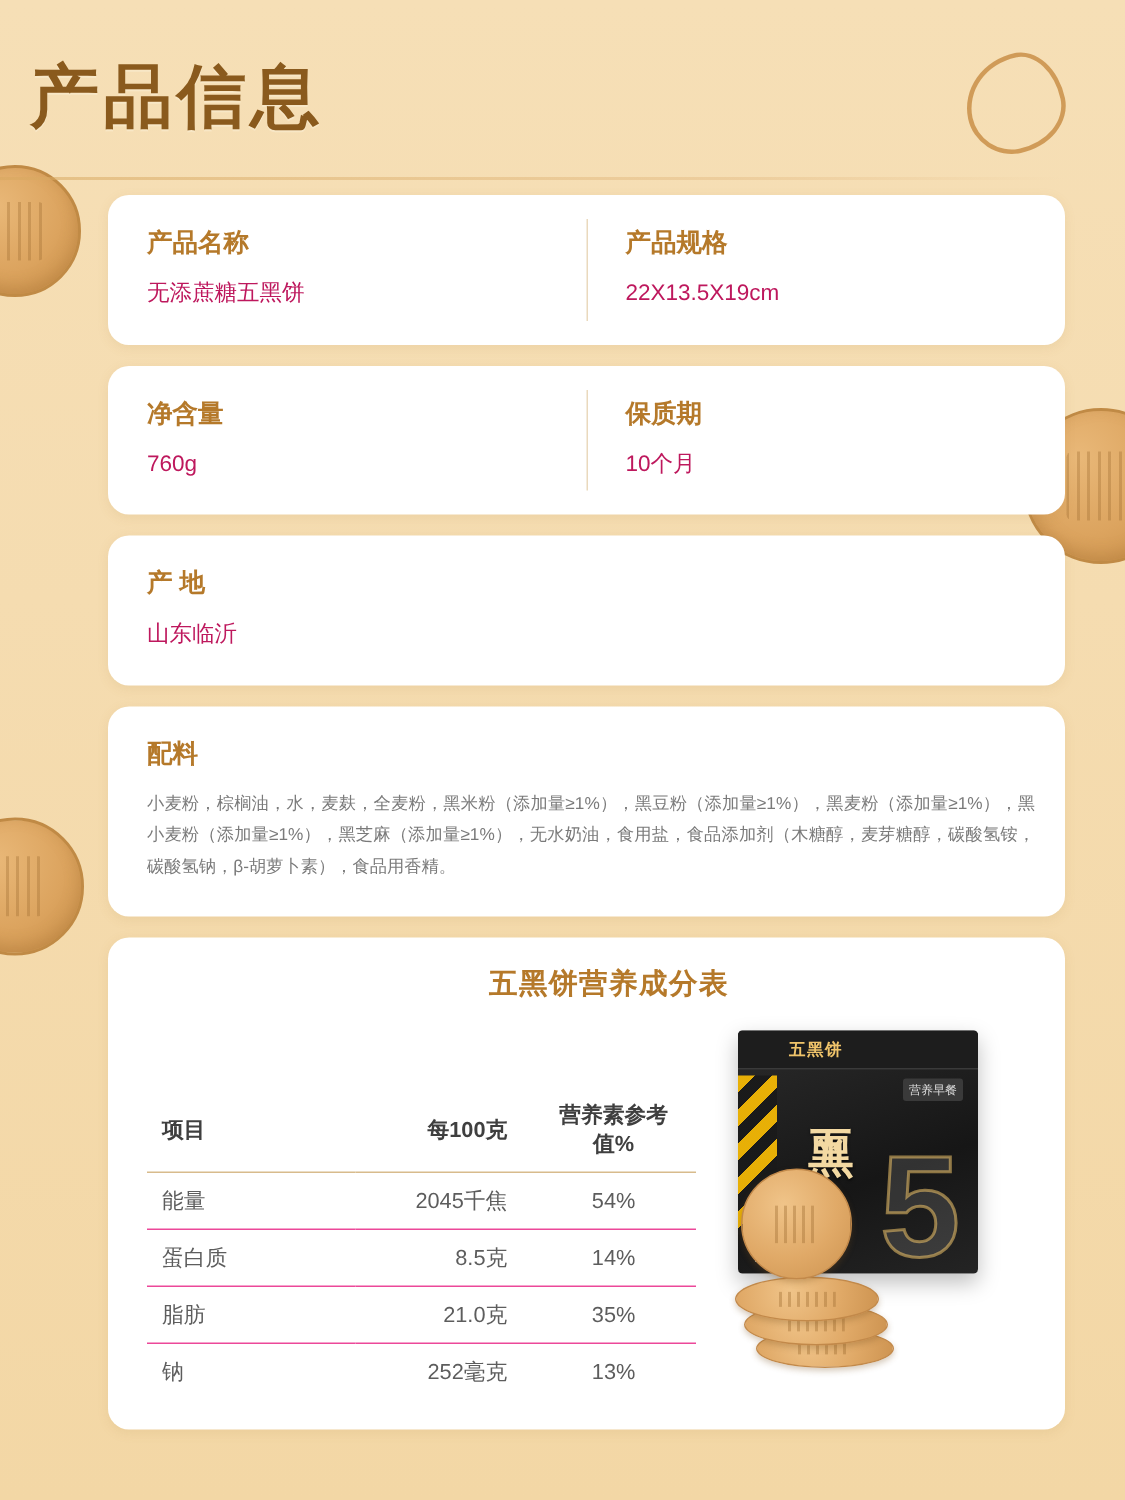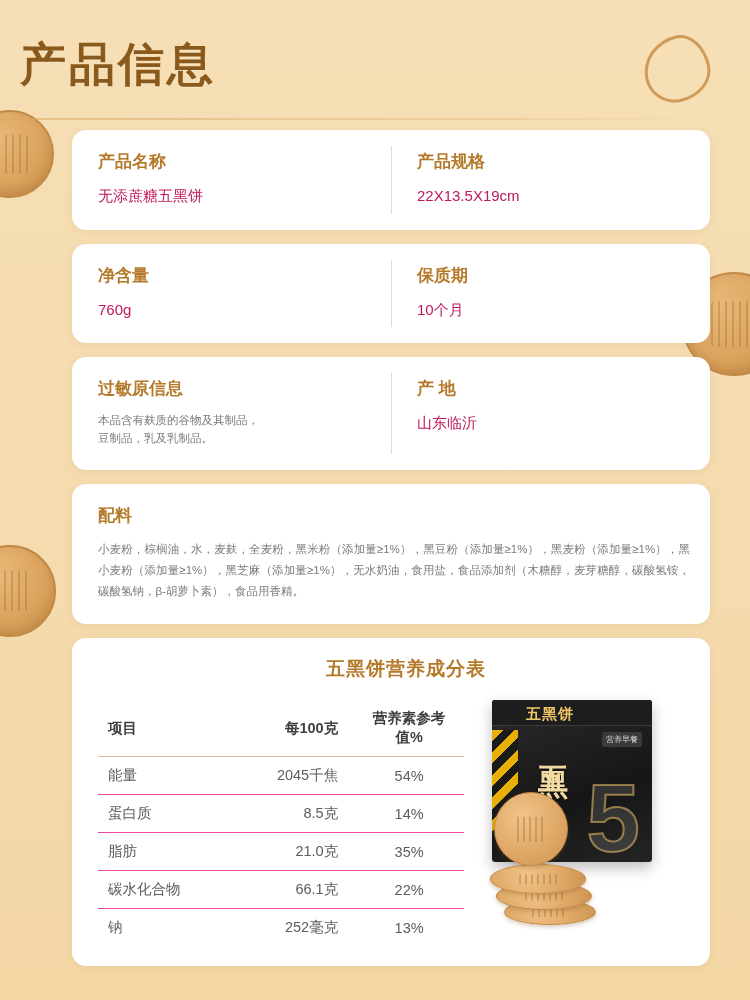--- a/index.html
+++ b/index.html
@@ -169,21 +169,21 @@
     background: repeating-linear-gradient(135deg, #f2b705 0 8px, #1a1a1a 8px 16px);
     opacity: .95;
   }
   .box .topstrip {
     position: absolute; left: 0; right: 0; top: 0; height: 26px;
     background: #1d1d1d;
     border-bottom: 1px solid #3a3a3a;
   }
   .box .brand {
     position: absolute; left: 34px; top: 5px;
-    font-size: 15px; color: #f0c46a; letter-spacing: 1px; font-weight: 700;
+    font-size: 11px; color: #f0c46a; letter-spacing: 1px; font-weight: 700;
   }
   .box .bigfive {
     position: absolute; right: 12px; bottom: 6px;
     font-size: 96px; line-height: .8; font-weight: 800;
     color: rgba(255,255,255,.12);
     -webkit-text-stroke: 2px rgba(240,196,106,.55);
   }
   .box .vtext {
     position: absolute; left: 40px; top: 42px;
     font-size: 30px; font-weight: 800; color: #f3d9a2;
@@ -250,25 +250,20 @@
       <div class="val">760g</div>
     </div>
     <div class="cellhalf">
       <div class="lbl">保质期</div>
       <div class="val">10个月</div>
     </div>
   </div>
 
   <div class="card row2">
     <div class="cellhalf">
-      <div class="lbl">过敏原信息</div>
-      <div class="val small" style="white-space:pre-line;">本品含有麸质的谷物及其制品，
-豆制品，乳及乳制品。</div>
-    </div>
-    <div class="cellhalf">
       <div class="lbl">产 地</div>
       <div class="val">山东临沂</div>
     </div>
   </div>
 
   <div class="card fullcard">
     <div class="lbl">配料</div>
     <div class="ingredients">小麦粉，棕榈油，水，麦麸，全麦粉，黑米粉（添加量≥1%），黑豆粉（添加量≥1%），黑麦粉（添加量≥1%），黑小麦粉（添加量≥1%），黑芝麻（添加量≥1%），无水奶油，食用盐，食品添加剂（木糖醇，麦芽糖醇，碳酸氢铵，碳酸氢钠，β-胡萝卜素），食品用香精。</div>
   </div>
 
@@ -291,25 +286,20 @@
           </tr>
           <tr>
             <td>蛋白质</td>
             <td>8.5克</td>
             <td>14%</td>
           </tr>
           <tr>
             <td>脂肪</td>
             <td>21.0克</td>
             <td>35%</td>
-          </tr>
-          <tr>
-            <td>碳水化合物</td>
-            <td>66.1克</td>
-            <td>22%</td>
           </tr>
           <tr>
             <td>钠</td>
             <td>252毫克</td>
             <td>13%</td>
           </tr>
         </tbody>
       </table>
 
       <div class="photo">

